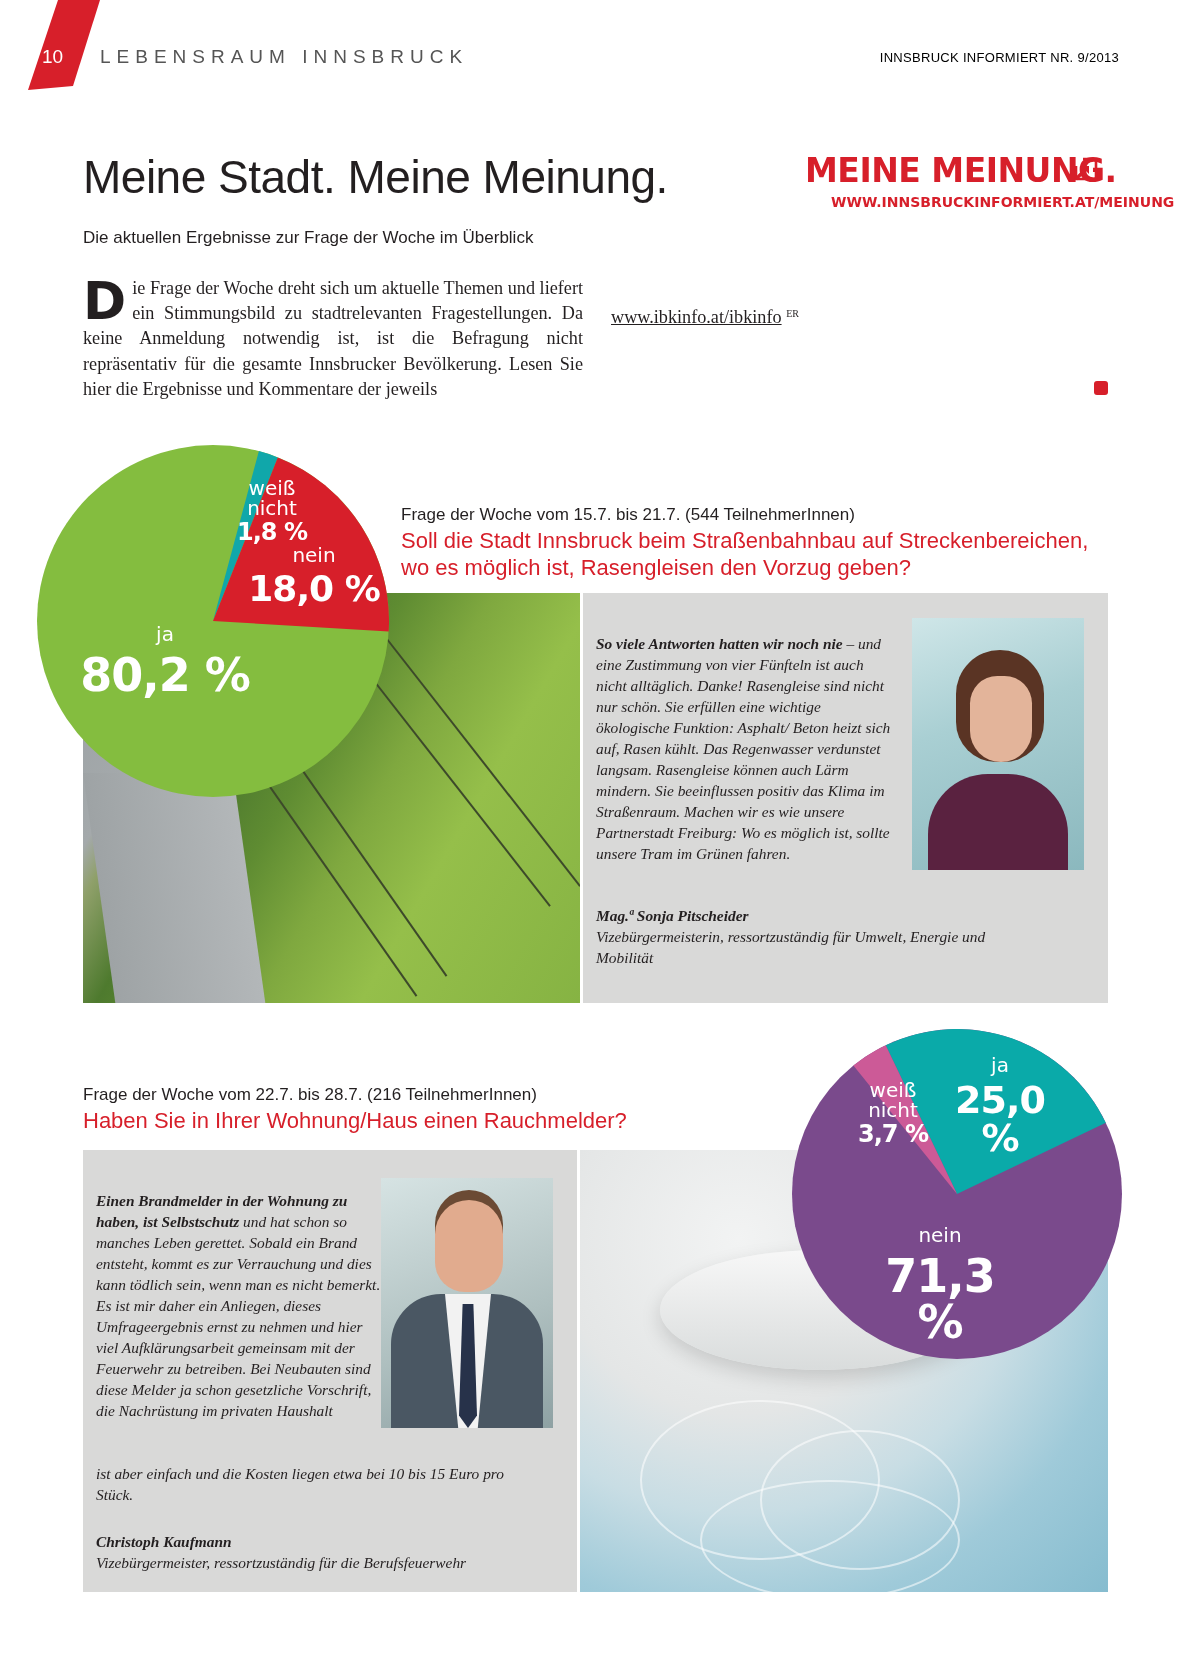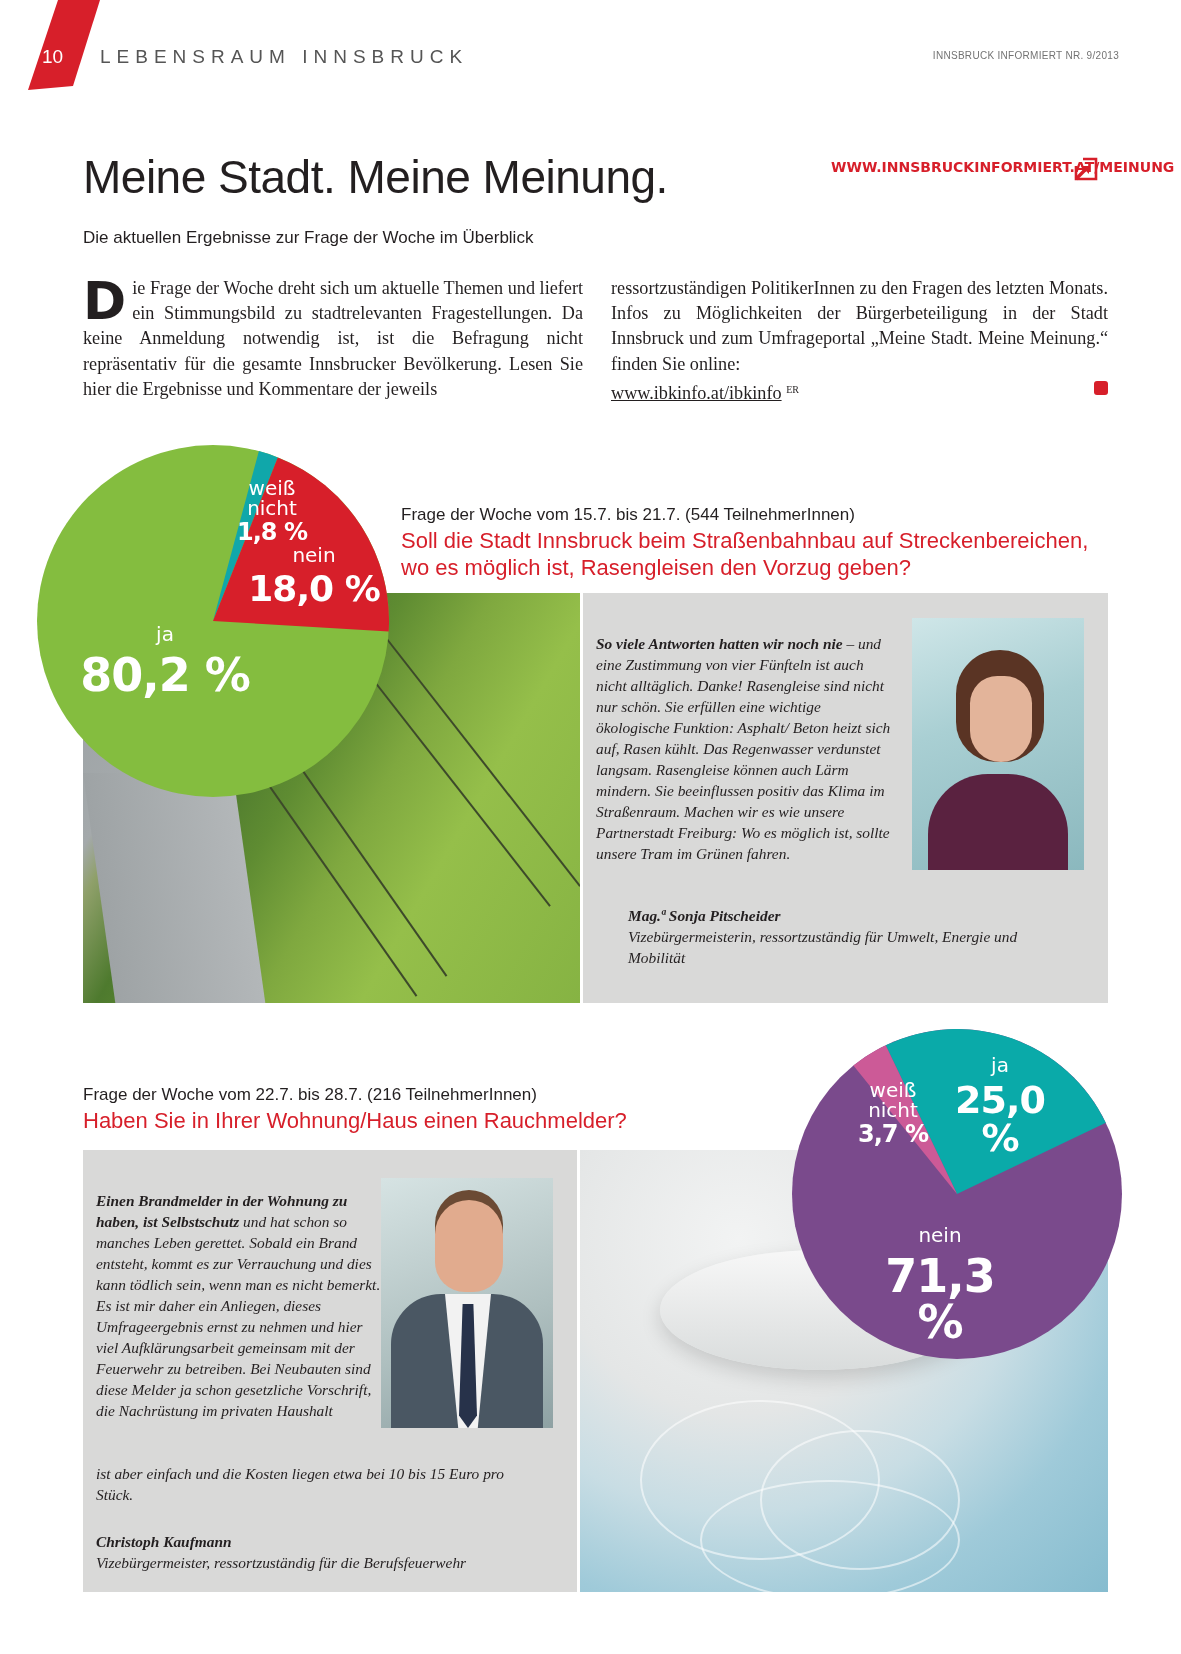--- a/index.html
+++ b/index.html
@@ -1,21 +1,21 @@
 <!DOCTYPE html>
 <html><head>
 <meta charset="utf-8">
 <style>
   * { box-sizing: border-box; margin: 0; padding: 0; }
   body { width: 1181px; height: 1654px; background: #ffffff; position: relative; overflow: hidden; font-family: "Liberation Sans", sans-serif; color: #231f20; }
   .abs { position: absolute; }
   .page-tab { left: 28px; top: 0; width: 72px; height: 90px; background: #d71f2a; clip-path: polygon(28% 0, 100% 0, 78% 94%, 0 100%, 4% 100%); clip-path: polygon(30px 0, 72px 0, 45px 86px, 0 90px); }
   .page-num { left: 42px; top: 46px; color: #fff; font-size: 19px; }
   .section-head { left: 100px; top: 46px; font-size: 19px; letter-spacing: 6px; color: #555; }
-  .issue { right: 62px; top: 50px; font-size: 10px; color: #737373; letter-spacing: 0.3px; }
+  .issue { right: 62px; top: 50px; font-size: 13px; color: #000000; letter-spacing: 0.3px; }
   .title { left: 83px; top: 150px; font-size: 46px; font-weight: 400; color: #231f20; letter-spacing: -0.5px; text-align: center; }
   .subtitle { left: 83px; top: 228px; font-size: 17px; color: #231f20; text-align: center; }
   .logo { left: 805px; top: 152px; color: #d71f2a; font-family: "DejaVu Sans", sans-serif; font-weight: bold; line-height: 1; }
   .logo .l1, .logo .l2 { font-size: 33px; letter-spacing: -0.5px; display: block; }
   .logo .l2 { margin-top: 2px; }
   .logo .url { font-size: 14px; margin-top: 8px; display: block; letter-spacing: 0; margin-left: 26px; }
   .logo-icon { position: absolute; left: 268px; top: 4px; width: 26px; height: 26px; }
   .intro { top: 276px; width: 500px; font-family: "Liberation Serif", serif; font-size: 18.2px; line-height: 25.2px; text-align: justify; color: #231f20; }
   .intro.col1 { left: 83px; }
   .intro.col2 { left: 611px; width: 497px; }
@@ -26,21 +26,21 @@
 
   .photo1 { left: 83px; top: 593px; width: 497px; height: 410px; overflow: hidden;
     background: linear-gradient(120deg, #9aa0a3 0%, #a4a9ab 20%, #8fa06a 24%, #4e7a2e 34%, #5f8c32 44%, #7fa83f 56%, #95bf4a 70%, #86b343 100%); }
   .photo1 .road { position: absolute; left: 0; top: 180px; width: 150px; height: 260px; background: linear-gradient(90deg,#9ea3a5,#b3b7b9); transform: skewX(8deg); transform-origin: top left; }
   .photo1 .rail { position: absolute; height: 2px; background: #3d4a2a; transform-origin: left center; }
   .quote-box { background: #d9d9d8; }
   .qbox1 { left: 583px; top: 593px; width: 525px; height: 410px; }
   .qtext { font-family: "Liberation Serif", serif; font-style: italic; font-size: 15.4px; line-height: 21px; color: #231f20; }
   .qtext b { font-weight: bold; }
   .q1text { left: 596px; top: 633px; width: 300px; }
-  .q1sign { left: 596px; top: 905px; width: 420px; margin-left: 32px; }
+  .q1sign { left: 596px; top: 905px; width: 420px; }
   .portrait { overflow: hidden; }
   .portrait1 { left: 912px; top: 618px; width: 172px; height: 252px; background: linear-gradient(160deg,#cfe6e8 0%,#a9cfd3 40%,#8bb8be 100%); }
   .head1 { position: absolute; left: 44px; top: 32px; width: 88px; height: 112px; background: #5a3424; border-radius: 44px 44px 40px 40px; }
   .face1 { position: absolute; left: 58px; top: 58px; width: 62px; height: 86px; background: #e3b49a; border-radius: 30px 30px 34px 34px; }
   .body1 { position: absolute; left: 16px; top: 156px; width: 140px; height: 110px; background: #5a2240; border-radius: 60px 60px 0 0; }
 
   .q-meta { font-size: 17px; color: #231f20; }
   .q-text { font-size: 22px; color: #d71f2a; line-height: 27px; }
   .q1meta { left: 401px; top: 505px; }
   .q1q { left: 401px; top: 527px; width: 720px; }
@@ -70,33 +70,34 @@
 
 <div class="abs page-tab"></div>
 <div class="abs page-num">10</div>
 <div class="abs section-head">LEBENSRAUM INNSBRUCK</div>
 <div class="abs issue">INNSBRUCK INFORMIERT NR. 9/2013</div>
 
 <h1 class="abs title">Meine Stadt. Meine Meinung.</h1>
 <div class="abs subtitle">Die aktuellen Ergebnisse zur Frage der Woche im Überblick</div>
 
 <div class="abs logo">
+  <span class="l2">MEINE MEINUNG.</span>
   <span class="url">WWW.INNSBRUCKINFORMIERT.AT/MEINUNG</span>
   <svg class="logo-icon" viewBox="0 0 26 26">
     <path d="M10 3 H23 V23 H3 V10" fill="none" stroke="#d71f2a" stroke-width="2.6"></path>
     <path d="M3 23 L14 12" stroke="#d71f2a" stroke-width="3.4"></path>
     <path d="M8 10 H16 V18 Z" fill="#d71f2a"></path>
   </svg>
 </div>
 
 <div class="abs intro col1">
   <span class="dropcap">D</span><span>ie Frage der Woche dreht sich um aktuelle Themen und liefert ein Stimmungsbild zu stadtrelevanten Fragestellungen. Da keine Anmeldung notwendig ist, ist die Befragung nicht repräsentativ für die gesamte Innsbrucker Bevölkerung. Lesen Sie hier die Ergebnisse und Kommentare der jeweils</span>
 </div>
 <div class="abs intro col2">
-  <span>ressortzuständigen PolitikerInnen zu den Fragen des letzten Monats. Infos zu Möglichkeiten der Bürgerbeteiligung in der Stadt Innsbruck und zum Umfrageportal „Meine Stadt. Meine Meinung.“ finden Sie online:</span><br>
+  <br>
   <a>www.ibkinfo.at/ibkinfo</a>
   <sup>ER</sup>
 </div>
 <div class="abs end-square"></div>
 
 <div class="abs photo1">
   <div class="road"></div>
   <div class="rail" style="left:300px;top:40px;width:320px;transform:rotate(52deg);"></div>
   <div class="rail" style="left:270px;top:60px;width:320px;transform:rotate(52deg);"></div>
   <div class="rail" style="left:180px;top:120px;width:320px;transform:rotate(55deg);"></div>

